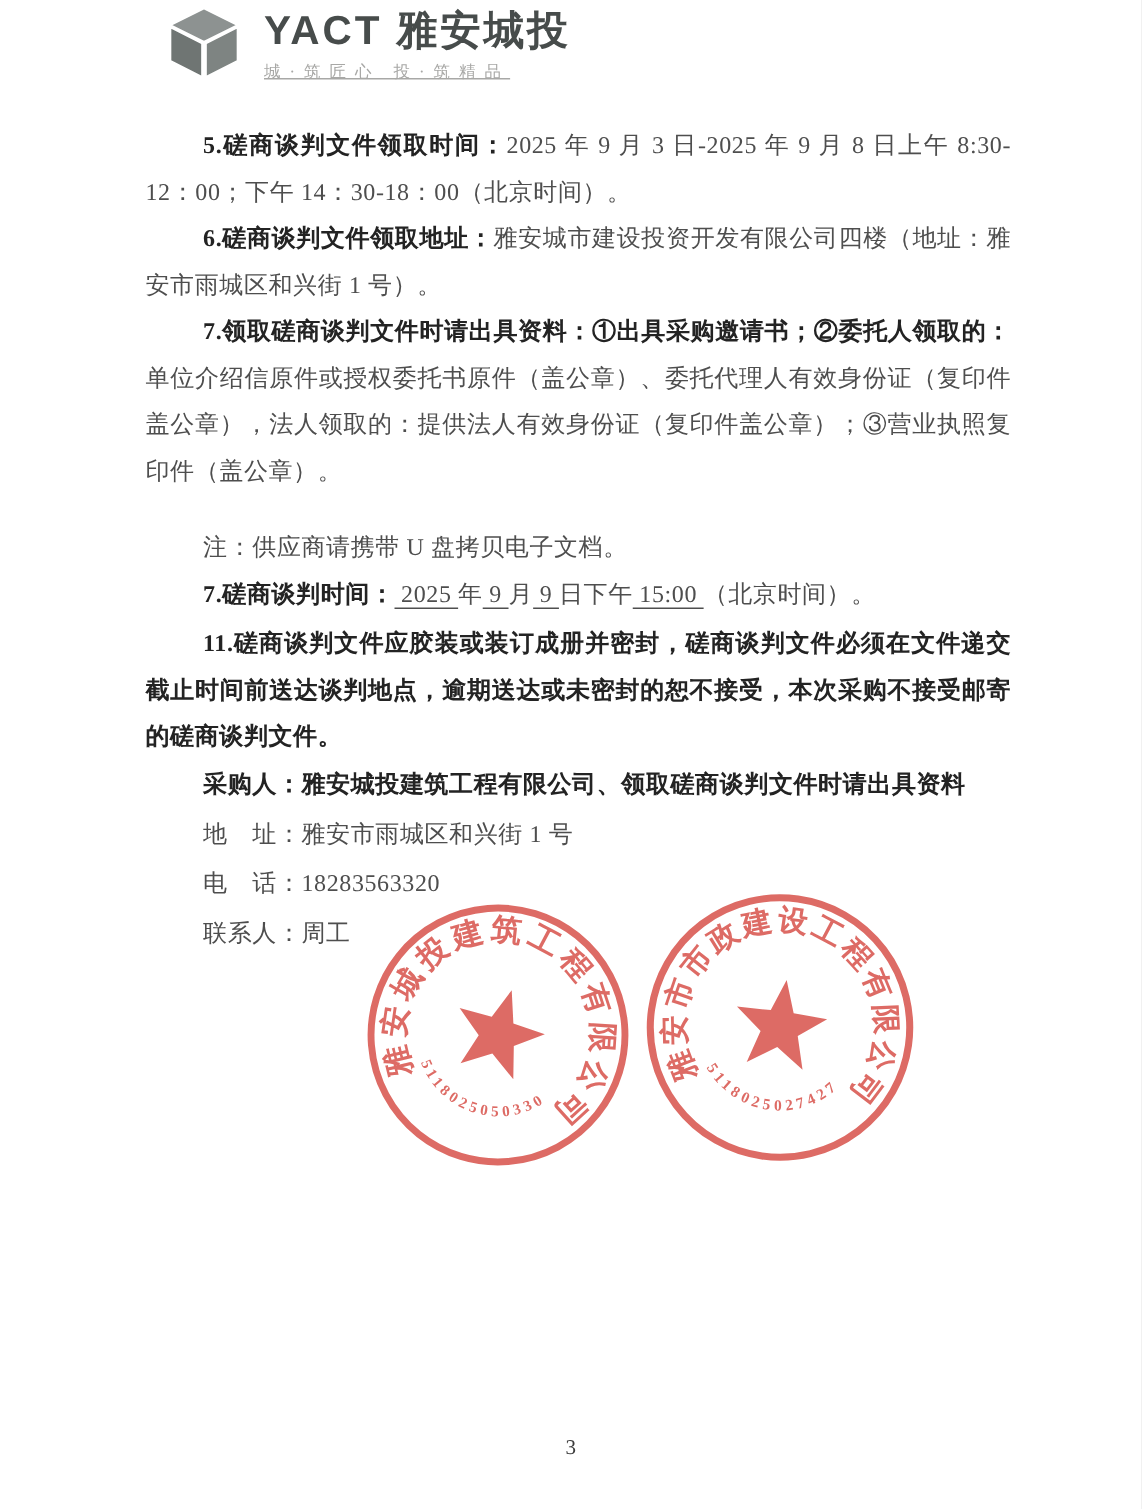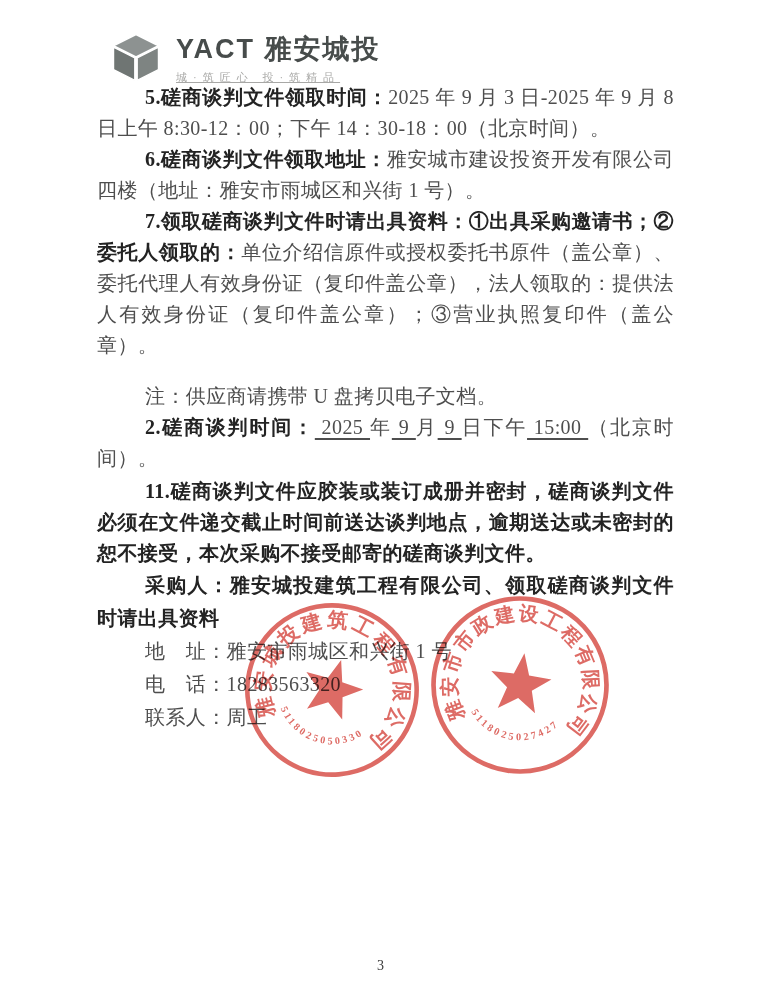--- a/index.html
+++ b/index.html
@@ -3,34 +3,34 @@
 <meta charset="utf-8">
 <style>
   * { margin:0; padding:0; box-sizing:border-box; }
   html,body { background:#e8e8e8; }
   .page {
     position:relative; width:761px; height:1006px; margin:0 auto;
     background:#ffffff; overflow:hidden;
     font-family:"Liberation Serif","DejaVu Serif",serif;
   }
   
-  .logo { position:absolute; top:29px; left:108px; display:flex; align-items:flex-end; }
+  .logo { position:absolute; top:0; left:108px; display:flex; align-items:flex-end; }
   .logo-cube { width:56px; height:54px; margin-right:12px; }
   .logo-textcol { padding-top:6px; }
   .logo-brand {
     font-size:27px; font-weight:bold; color:#474c4b; letter-spacing:2px;
     line-height:28px; font-family:"Liberation Sans","DejaVu Sans",sans-serif;
   }
   .logo-tagline {
     margin-top:7px; font-size:11px; color:#a8a8a6; letter-spacing:6px; line-height:14px;text-decoration:underline;
   }
   
   .doc {
     position:absolute; top:82px; left:97px; width:577px;
-    font-size:20px; line-height:31px; color:#4e4e4e;
+    font-size:16px; line-height:31px; color:#4e4e4e;
     text-align:justify; letter-spacing:0.4px;
   }
   .doc p { text-indent:2.4em; }
   .doc p.mt { margin-top:20px; }
   .doc p.mts { margin-top:2px; }
   .doc p b, .doc p .b { font-weight:bold; color:#232323; }
   .doc .u { text-decoration:underline; text-underline-offset:4px; }
   .contact { line-height:33px; text-indent:2.6em; }
   
   .stamp { position:absolute; mix-blend-mode:multiply; opacity:0.88; pointer-events:none; }
@@ -58,21 +58,21 @@
       <div class="logo-brand">YACT 雅安城投</div>
       <div class="logo-tagline">城·筑匠心  投·筑精品</div>
     </div>
   </div>
 
   <div class="doc">
     <p><span class="b">5.磋商谈判文件领取时间：</span><span>2025 年 9 月 3 日-2025 年 9 月 8 日上午 8:30-12：00；下午 14：30-18：00（北京时间）。</span></p>
     <p><span class="b">6.磋商谈判文件领取地址：</span><span>雅安城市建设投资开发有限公司四楼（地址：雅安市雨城区和兴街 1 号）。</span></p>
     <p><span class="b">7.领取磋商谈判文件时请出具资料：</span><span class="b">①出具采购邀请书；②委托人领取的：</span><span>单位介绍信原件或授权委托书原件（盖公章）、委托代理人有效身份证（复印件盖公章），法人领取的：提供法人有效身份证（复印件盖公章）；③营业执照复印件（盖公章）。</span></p>
     <p class="mt"><span>注：供应商请携带 U 盘拷贝电子文档。</span></p>
-    <p><span class="b">2.磋商谈判时间：</span><span class="u"> 2025 </span><span>年</span><span class="u"> 9 </span><span>月</span><span class="u"> 9 </span><span>日下午</span><span class="u"> 15:00 </span><span>（北京时间）。</span></p>
+    <p><span class="b">7.磋商谈判时间：</span><span class="u"> 2025 </span><span>年</span><span class="u"> 9 </span><span>月</span><span class="u"> 9 </span><span>日下午</span><span class="u"> 15:00 </span><span>（北京时间）。</span></p>
     <p class="mts"><span class="b">11.磋商谈判文件应胶装或装订成册并密封，磋商谈判文件必须在文件递交截止时间前送达谈判地点，逾期送达或未密封的恕不接受，本次采购不接受邮寄的磋商谈判文件。</span></p>
     <p class="contact"><span class="b">采购人：</span><span class="b">雅安城投建筑工程有限公司、领取磋商谈判文件时请出具资料</span></p>
     <p class="contact"><span>地　址：雅安市雨城区和兴街 1 号</span></p>
     <p class="contact"><span>电　话：18283563320</span></p>
     <p class="contact"><span>联系人：周工</span></p>
   </div>
 
   <svg class="stamp stamp-left" viewBox="0 0 200 200">
     <defs>
       <path id="arcL" d="M 46.5 141 A 68 68 0 1 1 153.5 141" fill="none"></path>

